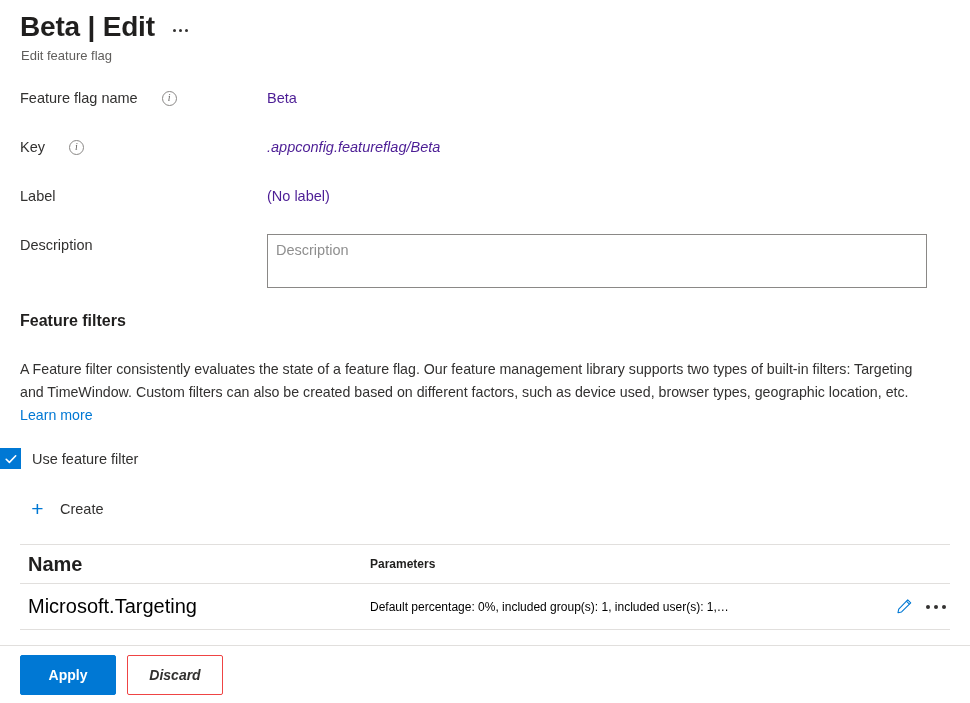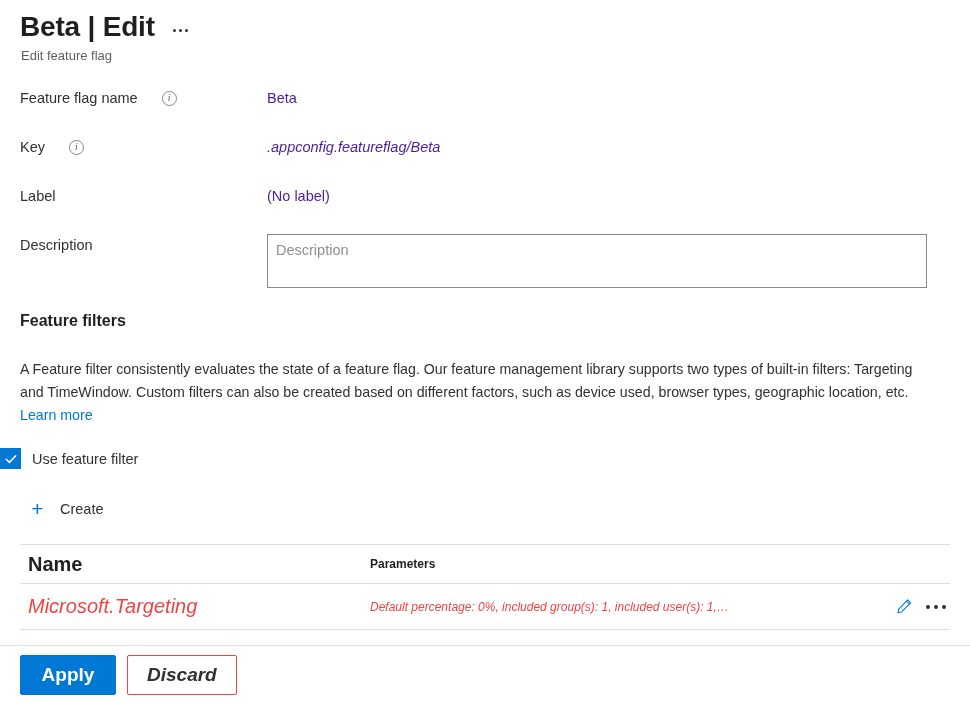--- a/index.html
+++ b/index.html
@@ -232,22 +232,21 @@
     overflow: hidden;
   }
   .table-head .col-name,
   .table-head .col-params {
     font-weight: 600;
     color: #201f1e;
   }
   .table-row .col-name,
   .table-row .col-params {
     font-weight: 400;
-    color: #ef4444;
-    font-style: italic;
+    color: #000000;
   }
   .row-actions {
     display: flex;
     align-items: center;
     gap: 10px;
     flex: 0 0 auto;
     padding-right: 2px;
   }
   .pencil-btn {
     display: flex;
@@ -283,21 +282,21 @@
     display: flex;
     align-items: center;
     gap: 11px;
     padding-left: 20px;
     background: #ffffff;
   }
   .btn {
     height: 40px;
     min-width: 96px;
     font-family: "Liberation Sans", sans-serif;
-    font-size: 19px;
+    font-size: 14px;
     font-weight: 600;
     cursor: pointer;
     padding: 0 19px;
     border-radius: 2px;
   }
   .btn-primary {
     background: #0078d4;
     color: #ffffff;
     border: 1px solid #0078d4;
   }

